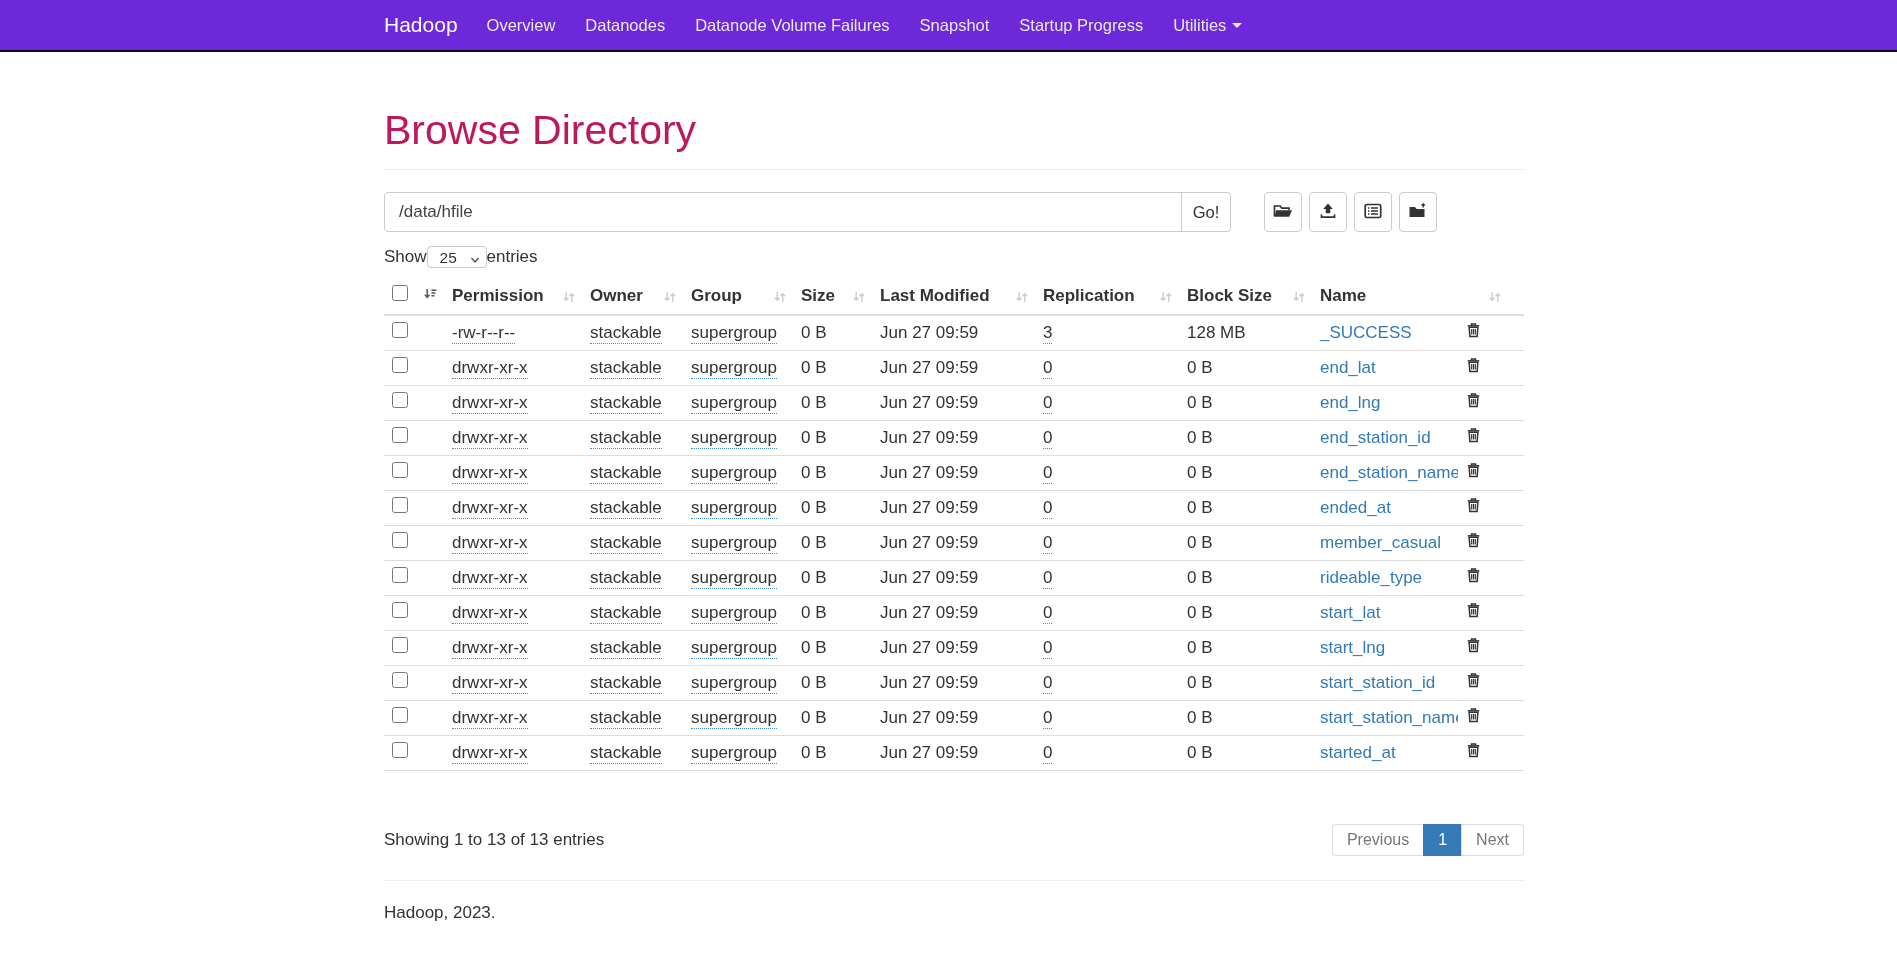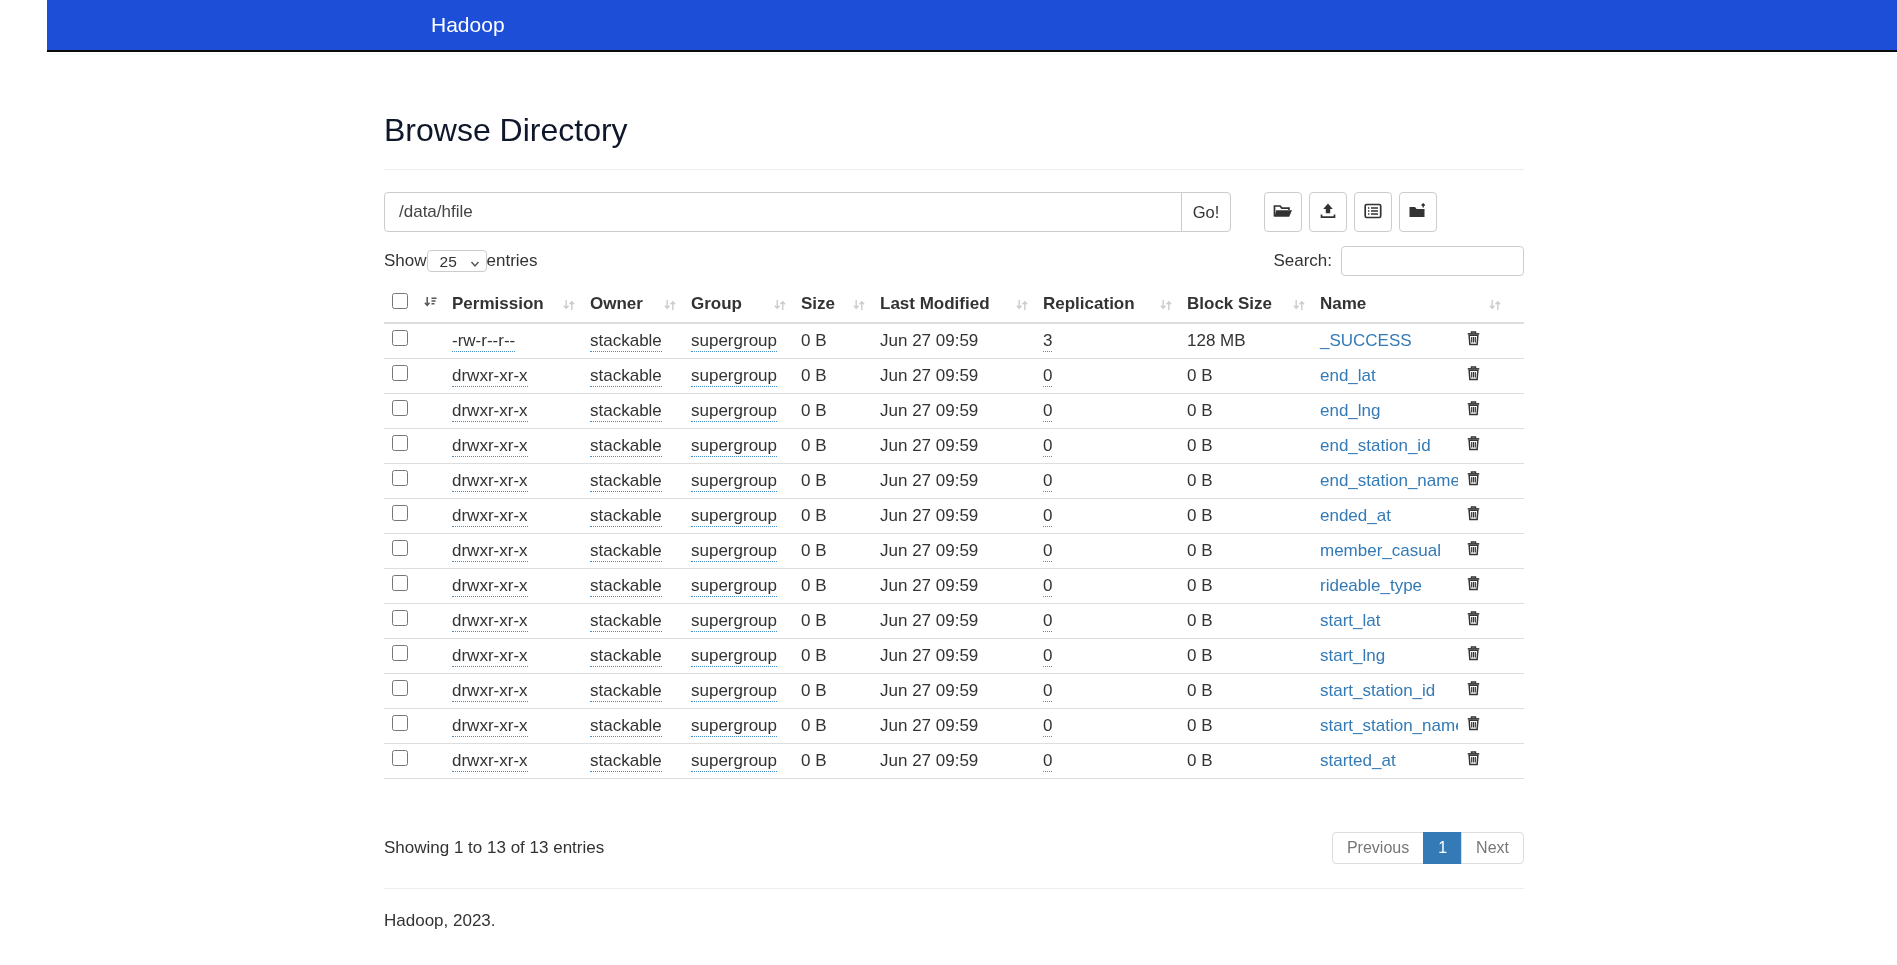--- a/index.html
+++ b/index.html
@@ -4,23 +4,23 @@
 <style>
   html, body {
     margin: 0; padding: 0;
     width: 1897px; height: 965px;
     background: #fff; overflow: hidden;
     font-family: "Liberation Sans", "DejaVu Sans", sans-serif;
     color: #333;
   }
   
   .navbar {
-    height: 50px; background: #1d4ed8;
+    height: 50px; background: #6d28d9;
     border-bottom: 2px solid #0b0b0b;
-    display: flex; align-items: center; margin-left: 47px;
+    display: flex; align-items: flex-end;
   }
   .nav-inner {
     margin-left: 384px; display: flex; align-items: center;
   }
   .brand {
     color: #ffffff; font-size: 21px; text-decoration: none;
     padding-right: 14px; cursor: pointer;
   }
   .nav-list { list-style: none; margin: 0; padding: 0; display: flex; height: 50px; }
   .nav-list li { display: flex; }
@@ -30,21 +30,21 @@
   }
   .caret {
     display: inline-block; margin-left: 6px;
     border-left: 5px solid transparent; border-right: 5px solid transparent;
     border-top: 5px solid #e9e9e9;
   }
   
   .container { width: 1140px; margin-left: 384px; }
   h1.page-title {
     margin: 56px 0 0 0; font-weight: normal;
-    font-size: 32px; line-height: 45px; color: #0f172a;
+    font-size: 41px; line-height: 45px; color: #be185d;
     padding-bottom: 16px; border-bottom: 1px solid #eee;
   }
   
   .path-row { margin-top: 22px; display: flex; align-items: center; }
   .input-group { display: flex; width: 847px; }
   .path-input {
     flex: 1; height: 40px; box-sizing: border-box;
     border: 1px solid #ccc; border-radius: 4px 0 0 4px;
     padding: 0 14px; font-size: 17px; color: #444; outline: none;
     font-family: inherit;
@@ -119,20 +119,40 @@
   
   hr.footer-rule { margin: 24px 0 0 0; border: none; border-top: 1px solid #eee; }
   p.footer-text { margin: 22px 0 0 0; font-size: 17px; color: #333; }
 </style>
 </head>
 <body>
 
 <nav class="navbar">
   <div class="nav-inner">
     <a class="brand">Hadoop</a>
+    <ul class="nav-list" id="nav-list">
+        <li>
+          <a>Overview</a>
+        </li>
+        <li>
+          <a>Datanodes</a>
+        </li>
+        <li>
+          <a>Datanode Volume Failures</a>
+        </li>
+        <li>
+          <a>Snapshot</a>
+        </li>
+        <li>
+          <a>Startup Progress</a>
+        </li>
+        <li>
+          <a>Utilities<span class="caret"></span></a>
+        </li>
+      </ul>
   </div>
 </nav>
 
 <div class="container">
 
   <h1 class="page-title">Browse Directory</h1>
 
   <div class="path-row">
     <div class="input-group">
       <input class="path-input" type="text" value="/data/hfile" style="">
@@ -181,24 +201,20 @@
       <span class="select-wrap">
         <select class="page-size">
           <option selected="">25</option>
         </select>
         <svg width="10" height="8" viewBox="0 0 10 8">
           <path d="M1.5 2 L5 6 L8.5 2" fill="none" stroke="#555" stroke-width="1.4"></path>
         </svg>
       </span>
       <span>entries</span>
     </div>
-    <div class="search-box">
-      <label>Search:</label>
-      <input class="search-input" type="text" value="" style="">
-    </div>
   </div>
 
   <table class="listing">
     <colgroup>
       <col style="width:31px">
         <col style="width:29px">
         <col style="width:138px">
         <col style="width:101px">
       <col style="width:110px">
         <col style="width:79px">

